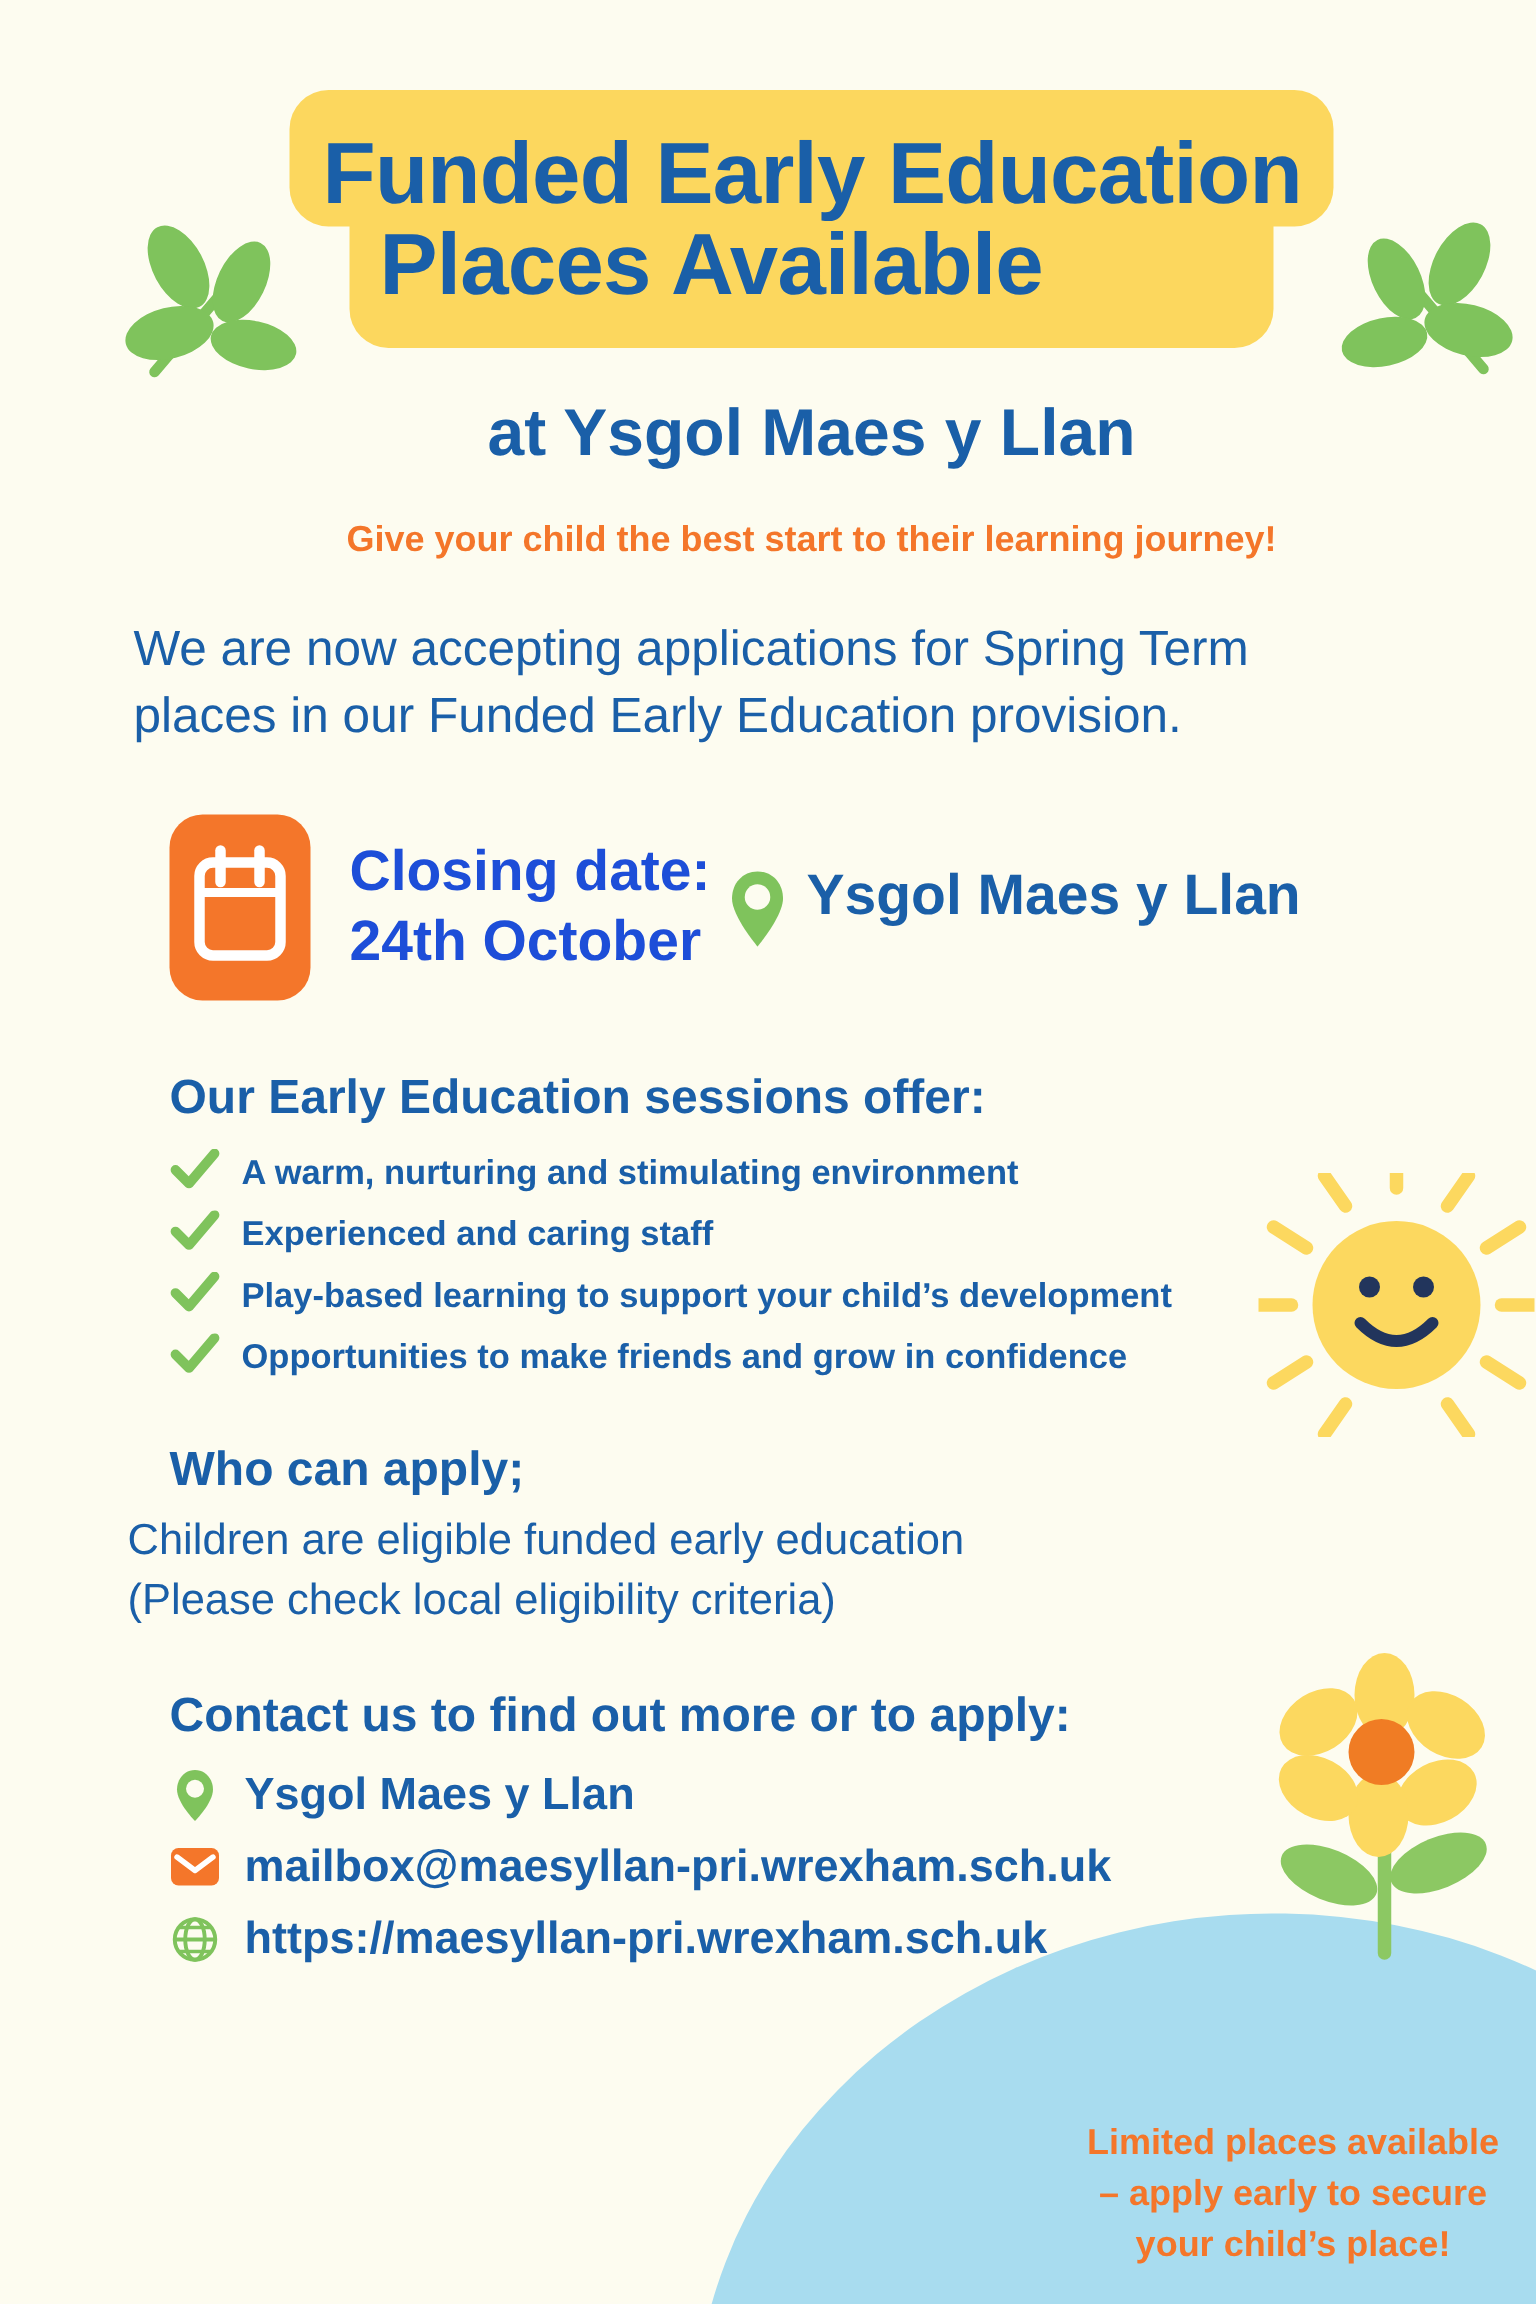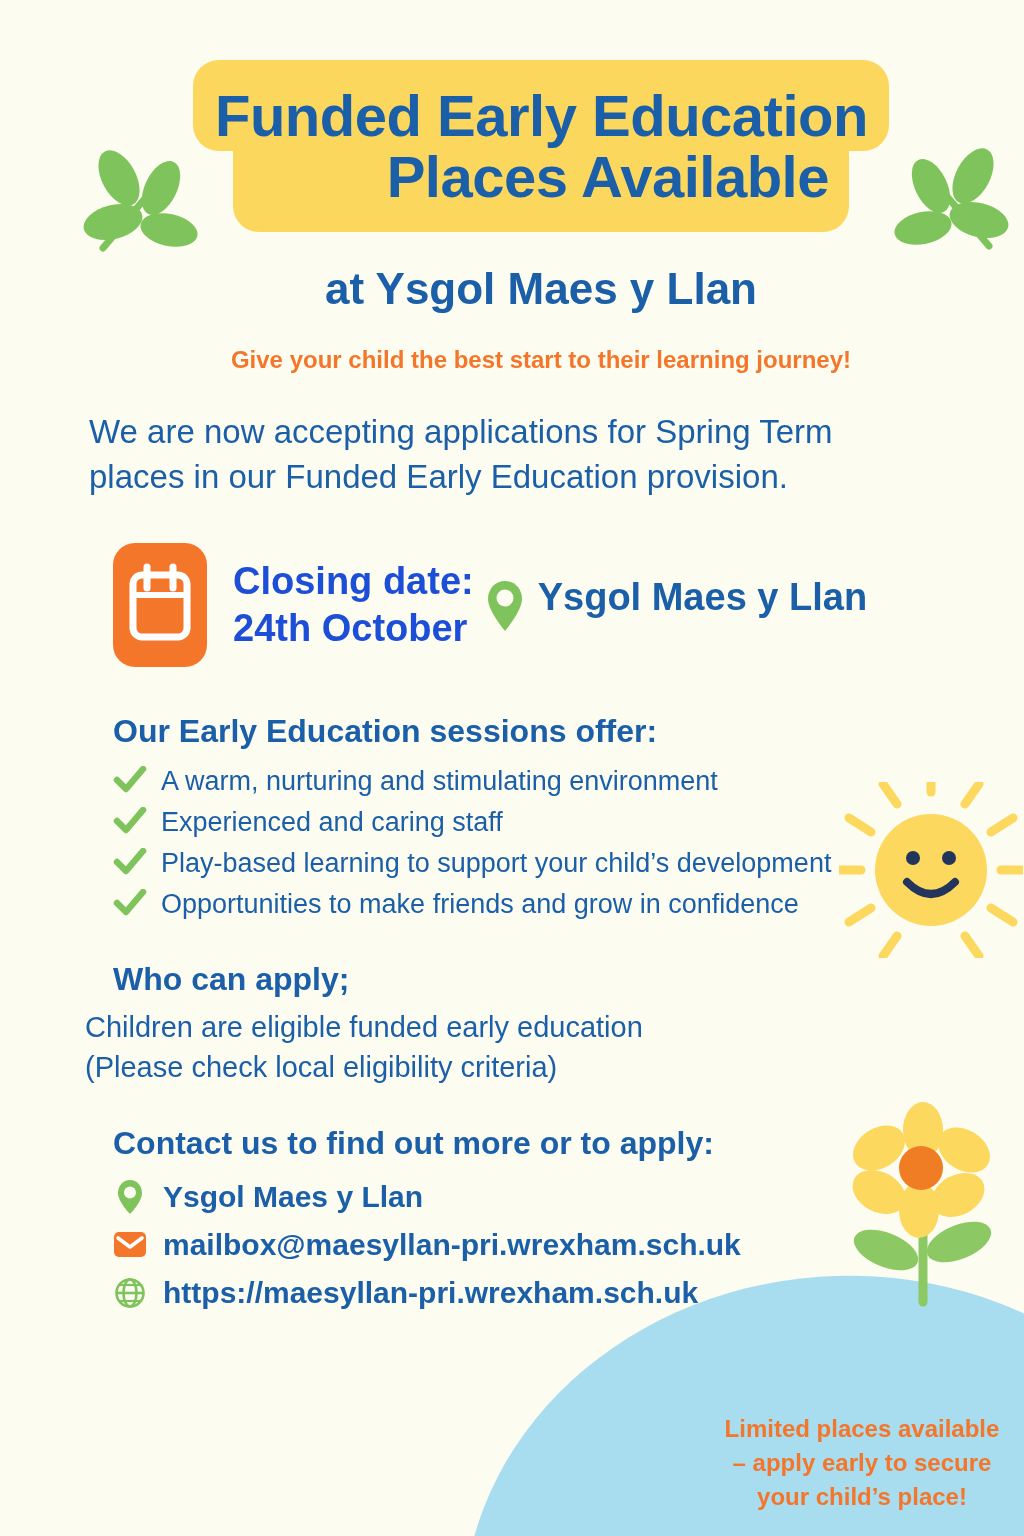--- a/index.html
+++ b/index.html
@@ -52,21 +52,21 @@
     border-radius: 26px;
     padding: 26px 22px 6px 22px;
     text-align: center;
   }
   .banner-bottom {
     background: #fcd75e;
     width: 576px;
     margin: -4px auto 0 auto;
     border-radius: 0 0 26px 26px;
     padding: 0 20px 26px 20px;
-    text-align: right;
+    text-align: left;
   }
   .banner-line {
     font-size: 58px;
     font-weight: bold;
     color: #1a5fa8;
     line-height: 1.02;
     letter-spacing: -0.5px;
     white-space: nowrap;
   }
 
@@ -181,23 +181,24 @@
     align-items: center;
     margin-bottom: 11px;
   }
   .check {
     flex: 0 0 auto;
     width: 34px;
     height: 30px;
     margin-right: 14px;
   }
   .bullet-text {
-    font-size: 27px;
+    font-size: 23px;
     color: #1a5fa8;
     line-height: 1.1;
+    font-weight: bold;
   }
 
   
   .body-text {
     position: relative;
     z-index: 3;
     font-size: 29px;
     color: #1a5fa8;
     padding-left: 56px;
     line-height: 1.35;

